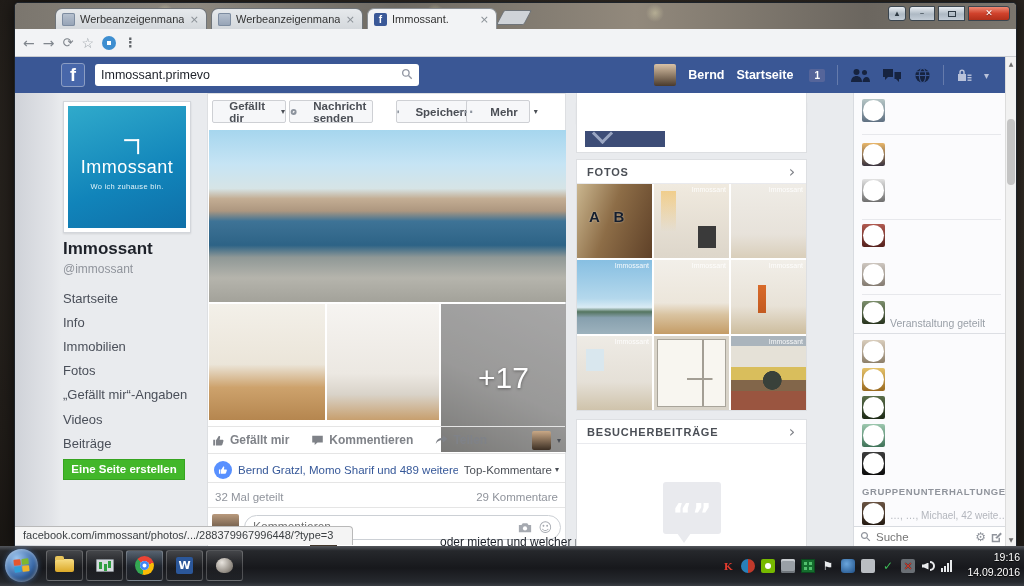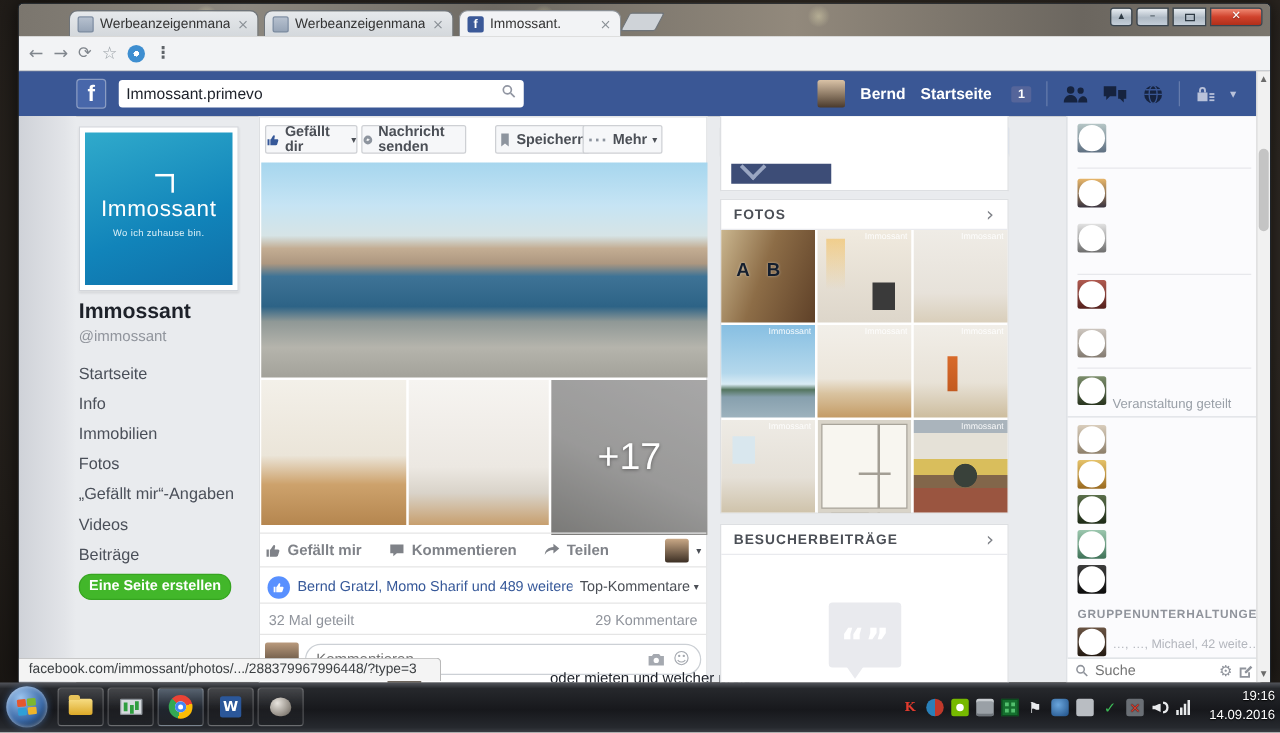--- a/index.html
+++ b/index.html
@@ -89,39 +89,39 @@
     border-right:2px solid #fff;position:absolute;top:30px;left:62px;transform:rotate(45deg);
     border:none;}
   .roof::before{content:"";position:absolute;left:0;top:6px;width:13px;height:13px;
     border-top:2px solid #fff;border-left:2px solid #fff;transform:rotate(45deg);}
   .logo-word{color:#fff;font-size:18px;letter-spacing:.5px;margin-top:14px;}
   .logo-tag{color:#dff2f8;font-size:7.5px;margin-top:4px;letter-spacing:.3px;}
   .page-name{position:absolute;left:48px;top:236px;font-size:17px;font-weight:bold;color:#1d2129;}
   .page-handle{position:absolute;left:48px;top:259px;font-size:12px;color:#90949c;}
   .pmenu{position:absolute;left:48px;font-size:13px;color:#4a4f59;}
   .create-btn{position:absolute;left:48px;top:456px;width:122px;height:21px;background:#42b72a;
-    border:1px solid #36a420;border-radius:10px;color:#fff;font-size:11.5px;font-weight:bold;
+    border:1px solid #36a420;border-radius:0;color:#fff;font-size:11.5px;font-weight:bold;
     text-align:center;line-height:19px;}
 
   
   .main-card{position:absolute;left:192px;top:90px;width:359px;bottom:-2px;background:#fff;
     border:1px solid #dddfe2;}
   .fbtn{position:absolute;top:6px;height:23px;background:#f6f7f9;border:1px solid #ced0d4;
     border-radius:2px;font-size:11.5px;font-weight:bold;color:#4b4f56;display:flex;
-    align-items:center;justify-content:center;gap:4px;}
+    align-items:center;justify-content:center;gap:16px;}
   .caret{font-size:8px;color:#4b4f56;}
   .collage{position:absolute;left:1px;top:36px;width:357px;height:380px;}
   .ph{position:absolute;overflow:hidden;}
   .ph-big{left:0;top:0;width:357px;height:172px;
     background:linear-gradient(180deg,#a6d6ee 0%,#c6e4f4 20%,#d6e4e6 34%,#c3ad93 40%,#ad9780 47%,#3e7396 53%,#2d6386 67%,#8f9896 74%,#b5b4ac 86%,#a3a29a 100%);}
   .ph1{left:0;top:174px;width:116px;height:116px;
     background:linear-gradient(180deg,#f3f0e9 0%,#ebe5d9 52%,#cda26c 72%,#b5864f 100%);}
   .ph2{left:118px;top:174px;width:112px;height:116px;
     background:linear-gradient(180deg,#f6f4f1 0%,#ece8e2 60%,#d9d3c9 78%,#c79f6e 100%);}
-  .ph3{left:232px;top:174px;width:125px;height:124px;
+  .ph3{left:232px;top:174px;width:125px;height:148px;
     background:linear-gradient(205deg,#e0deda 0%,#cdcbc6 55%,#a09e97 100%);}
   .ph3 .dim{position:absolute;inset:0;background:rgba(20,25,35,.28);}
   .more-overlay{position:absolute;inset:0;display:flex;align-items:center;justify-content:center;
     color:#fff;font-size:30px;font-weight:normal;text-shadow:0 1px 3px rgba(0,0,0,.4);}
   .likebar{position:absolute;left:0;top:332px;width:357px;height:28px;border-top:1px solid #e5e5e5;
     border-bottom:1px solid #e5e5e5;display:flex;align-items:center;padding:0 4px;gap:6px;
     font-size:12px;font-weight:bold;color:#7f8288;}
   .lb-item{display:flex;align-items:center;gap:5px;}
   .lb-av{width:19px;height:19px;border-radius:2px;background:linear-gradient(#c9a886,#3c2f24);margin-left:auto;}
   .summary{position:absolute;left:0;top:363px;width:357px;height:26px;display:flex;align-items:center;

